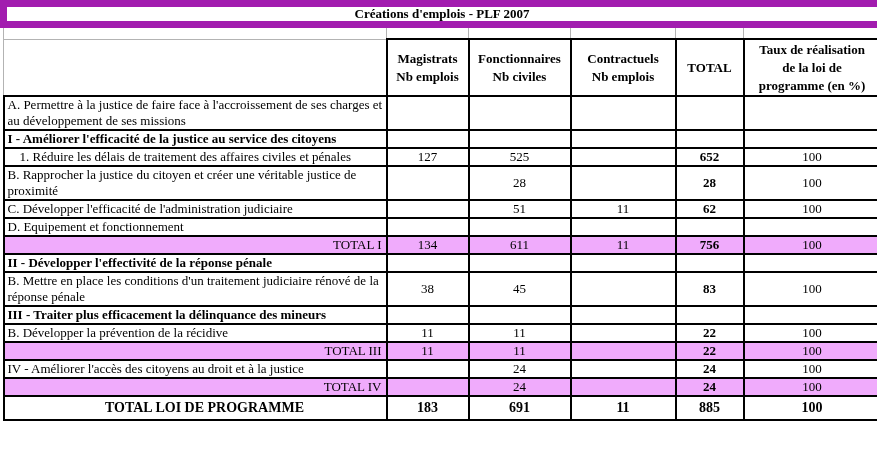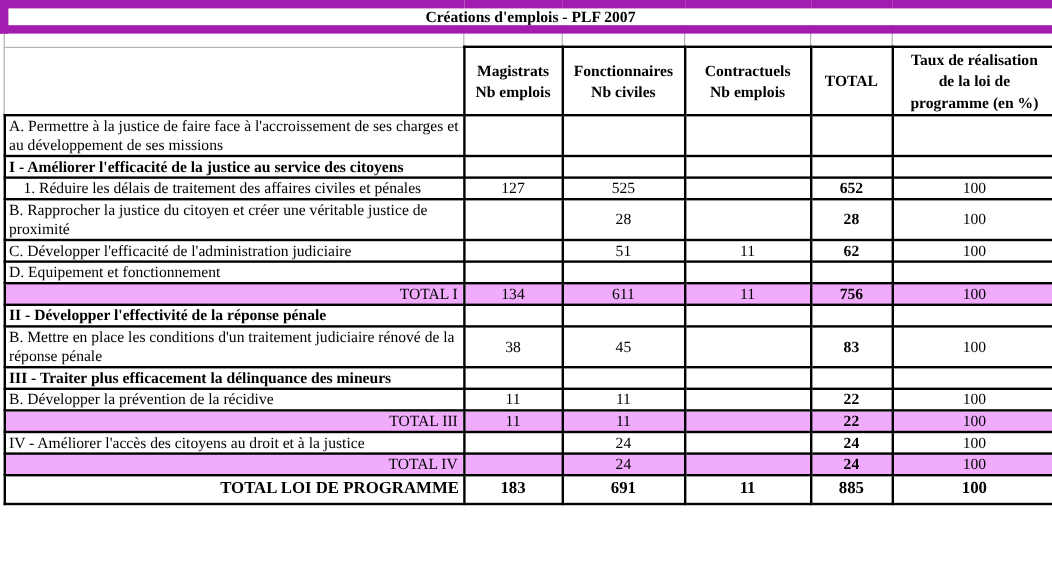--- a/index.html
+++ b/index.html
@@ -61,21 +61,21 @@
     text-align: center;
     padding: 0;
   }
   tr.row td.val.c-total { font-weight: bold; }
 
   tr.r-section td.lbl { font-weight: bold; }
   tr.r-sub td.lbl { text-indent: 12px; }
   tr.r-total td { background: #f0abfc; }
   tr.r-total td.lbl { text-align: right; padding-right: 4px; }
   tr.r-grand td { font-weight: bold; font-size: 14px; height: 22px; }
-  tr.r-grand td.lbl { text-align: right; padding-left: 22px; }
+  tr.r-grand td.lbl { text-align: center; padding-left: 22px; }
 </style>
 </head>
 <body>
 
 <div class="page">
   <table class="emp">
     <colgroup>
       <col style="width:383px">
       <col style="width:82px">
       <col style="width:102px">

